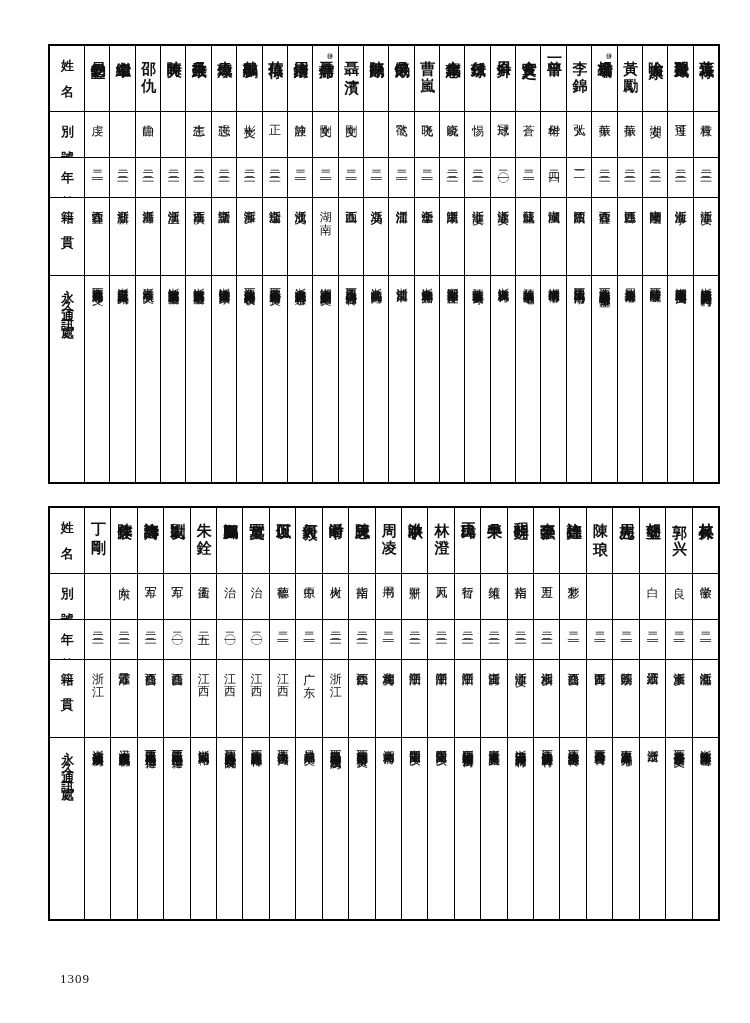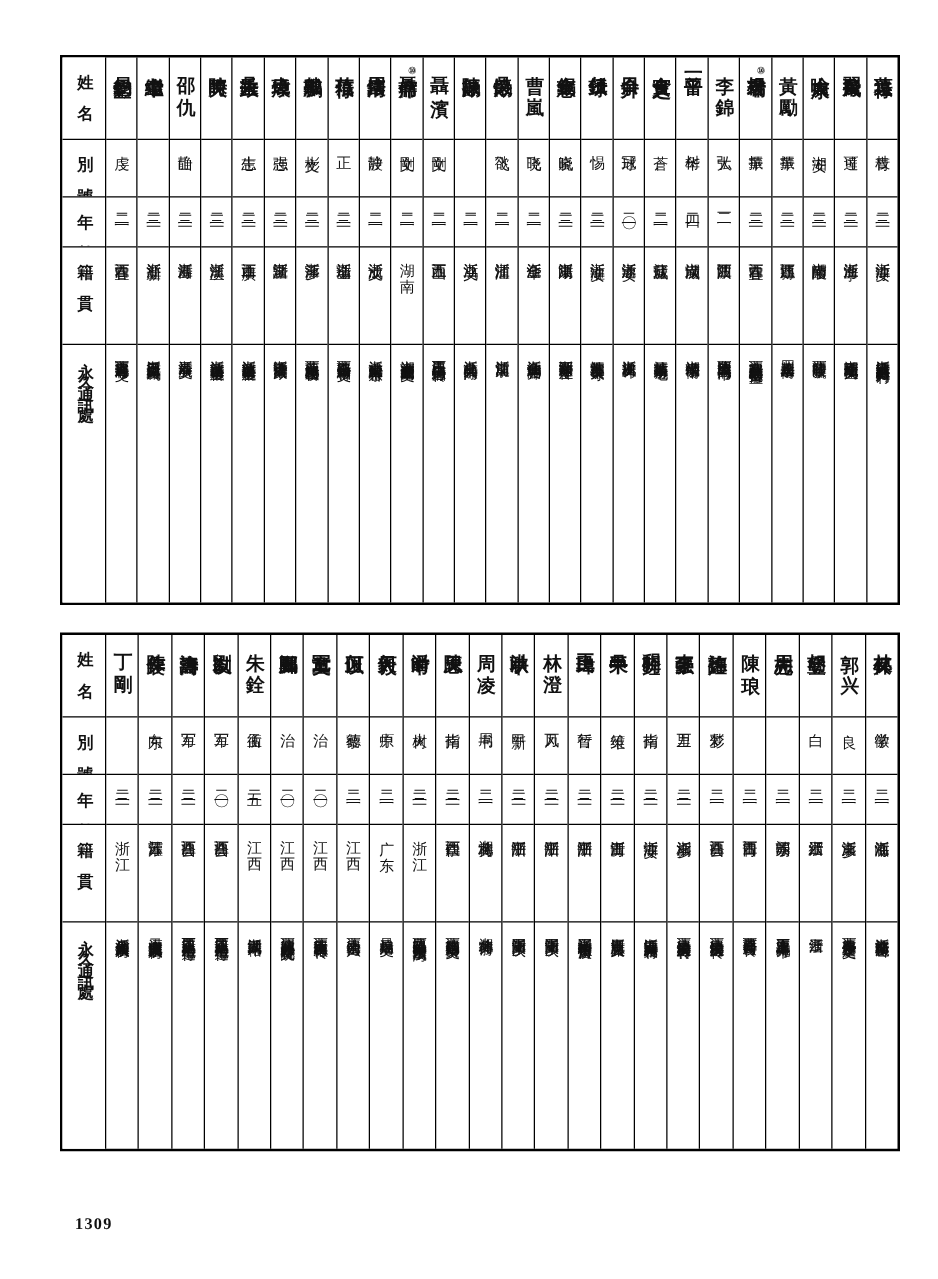--- a/index.html
+++ b/index.html
@@ -95,21 +95,20 @@
     vertical-align: top;
   }
 
   .folio {
     position: absolute;
     left: 60px;
     bottom: 36px;
     font-size: 13px;
     font-family: "Liberation Serif", "DejaVu Serif", serif;
     letter-spacing: 1px;
-    font-weight: bold;
   }
 </style>
 </head>
 <body>
 
 <div class="page">
 
   <div class="block first" id="table-upper">
       <div class="col">
         <div class="cell r-name">

